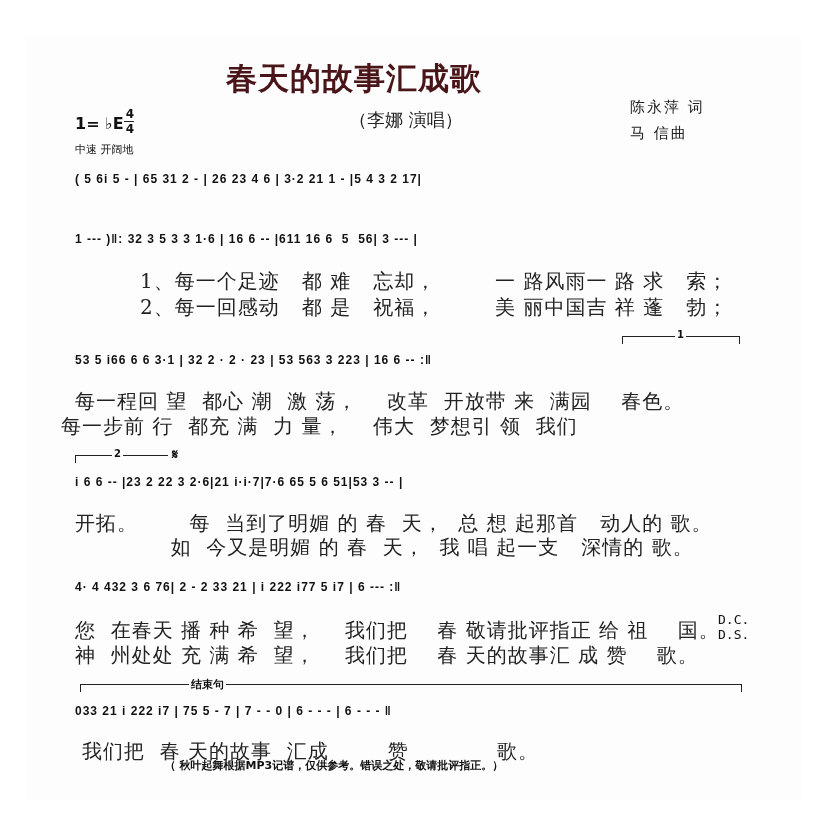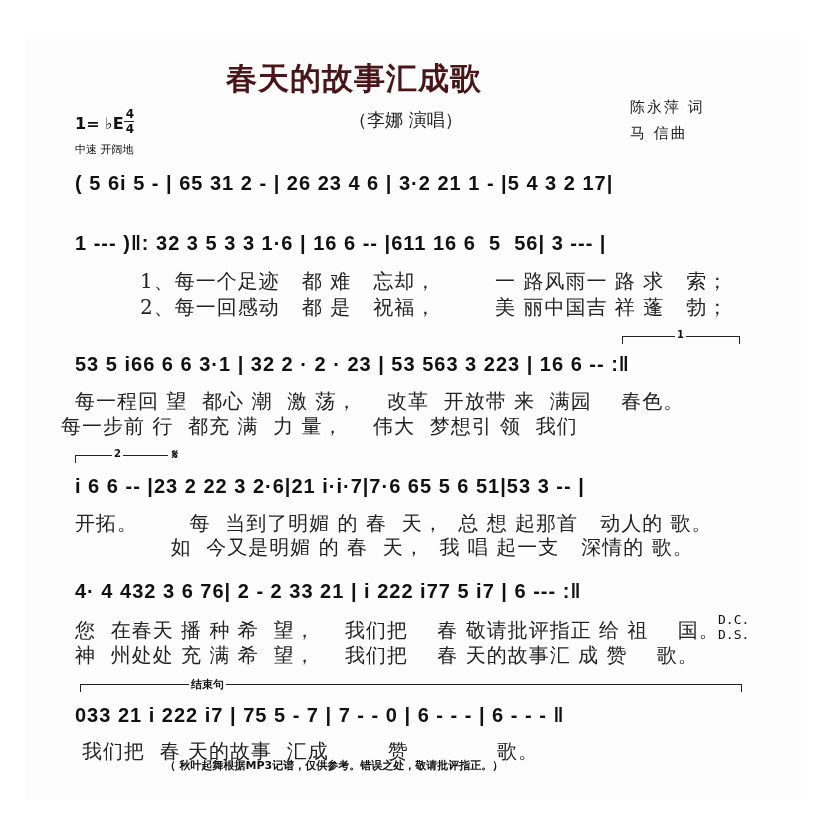--- a/index.html
+++ b/index.html
@@ -10,21 +10,21 @@
            font-size:31px; font-weight:bold; color:#4a1518; letter-spacing:1px;
            font-family:"DejaVu Sans", sans-serif; }
   .singer { position:absolute; left:349px; top:108px; font-size:18px; color:#222; }
   .credit { position:absolute; left:630px; font-size:15px; color:#222; letter-spacing:2px; }
   .key { position:absolute; left:75px; top:114px; font-size:16px; font-weight:bold; }
   .ts { position:absolute; left:124px; top:108px; font-size:12px; font-weight:bold; line-height:12px; text-align:right; }
   .ts .bar { display:block; width:10px; height:1px; background:#222; margin:1px auto; }
   .tempo { position:absolute; left:75px; top:142px; font-size:11px; font-weight:normal; }
 
   .staff { position:absolute; left:75px; white-space:pre; font-family:"Liberation Sans", sans-serif;
-           font-weight:bold; font-size:20px; letter-spacing:1px; color:#111; }
+           font-weight:bold; font-size:12px; letter-spacing:1px; color:#111; }
   .lyric { position:absolute; white-space:pre; font-family:"DejaVu Serif", serif; font-size:20px; color:#222; letter-spacing:1px; }
   .bracket { position:absolute; border-top:1.5px solid #222; border-left:1.5px solid #222; height:7px; }
   .bracket.r { border-right:1.5px solid #222; }
   .blabel { position:absolute; font-size:10px; background:#fdfdfd; padding:0 2px; top:-8px; font-weight:bold; }
   .ds { position:absolute; left:718px; top:612px; font-family:"DejaVu Sans Mono", monospace; font-size:13px; line-height:15px; }
   .note { position:absolute; left:0; width:668px; text-align:center; top:758px; font-size:11px; font-weight:bold; }
   .segno { position:absolute; left:172px; top:446px; font-size:14px; font-weight:bold; }
 </style>
 </head>
 <body>

